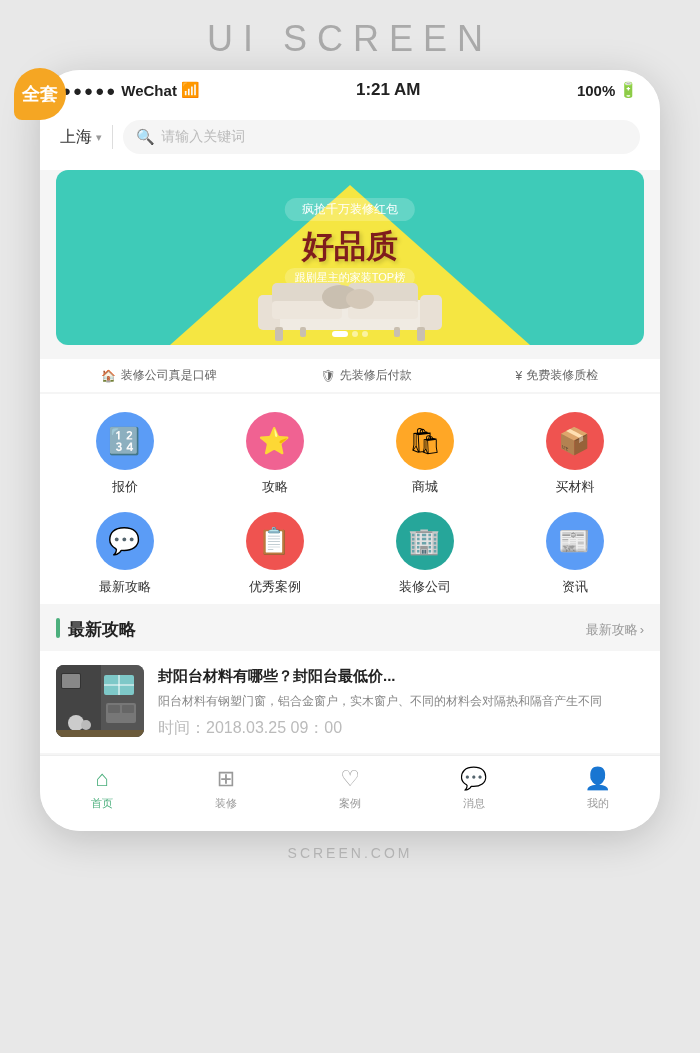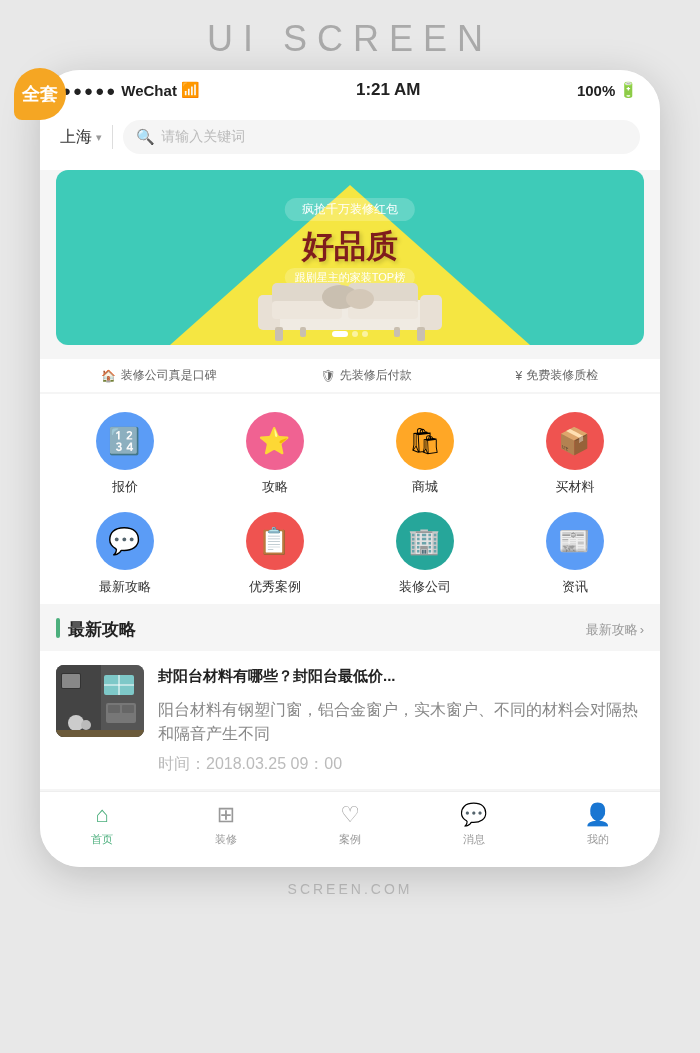--- a/index.html
+++ b/index.html
@@ -271,22 +271,22 @@
       background: linear-gradient(135deg, #888 0%, #555 100%);
       display: flex;
       align-items: center;
       justify-content: center;
       color: white;
       font-size: 10px;
       flex-direction: column;
       gap: 3px;
     }
     .article-content { flex: 1; }
-    .article-title { font-size: 15px; color: #222; font-weight: 600; line-height: 1.4; margin-bottom: 12px; }
-    .article-desc { font-size: 16px; color: #888; line-height: 1.5; margin-bottom: 8px; }
+    .article-title { font-size: 15px; color: #222; font-weight: 600; line-height: 1.4; margin-bottom: 6px; }
+    .article-desc { font-size: 12px; color: #888; line-height: 1.5; margin-bottom: 8px; }
     .article-time { font-size: 16px; color: #bbb; }
 
     
     .bottom-nav {
       background: white;
       border-top: 1px solid #eee;
       display: flex;
       justify-content: space-around;
       padding: 10px 0 20px 0;
     }

